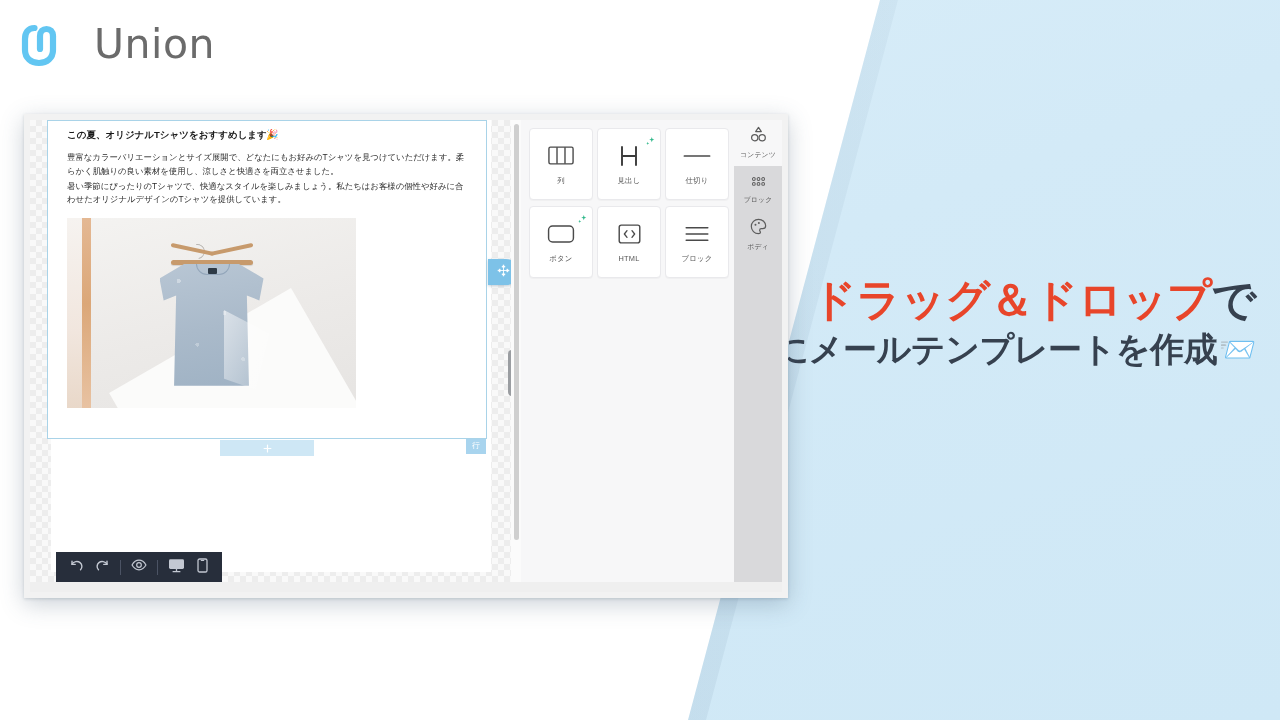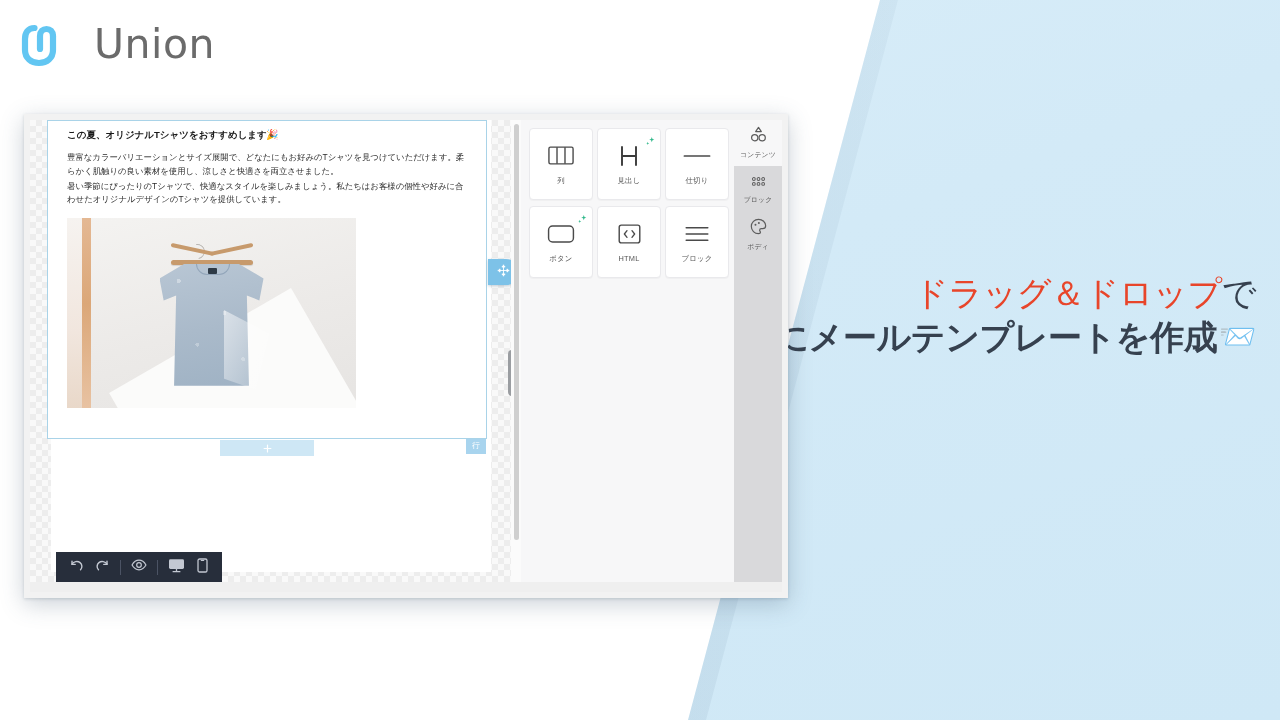--- a/index.html
+++ b/index.html
@@ -61,22 +61,22 @@
 
   
   .headline {
     position: absolute;
     right: 24px; top: 272px;
     text-align: right;
     line-height: 1.28;
     white-space: nowrap;
   }
   .headline .line1 {
-    font-size: 34px;
-    font-weight: normal;
+    font-size: 44px;
+    font-weight: bold;
     letter-spacing: -0.5px;
   }
   .hl-accent { color: #e8452a; }
   .hl-dark   { color: #36414f; }
   .headline .line2 {
     font-size: 34px;
     font-weight: bold;
     color: #36414f;
     letter-spacing: -0.5px;
     display: flex;

